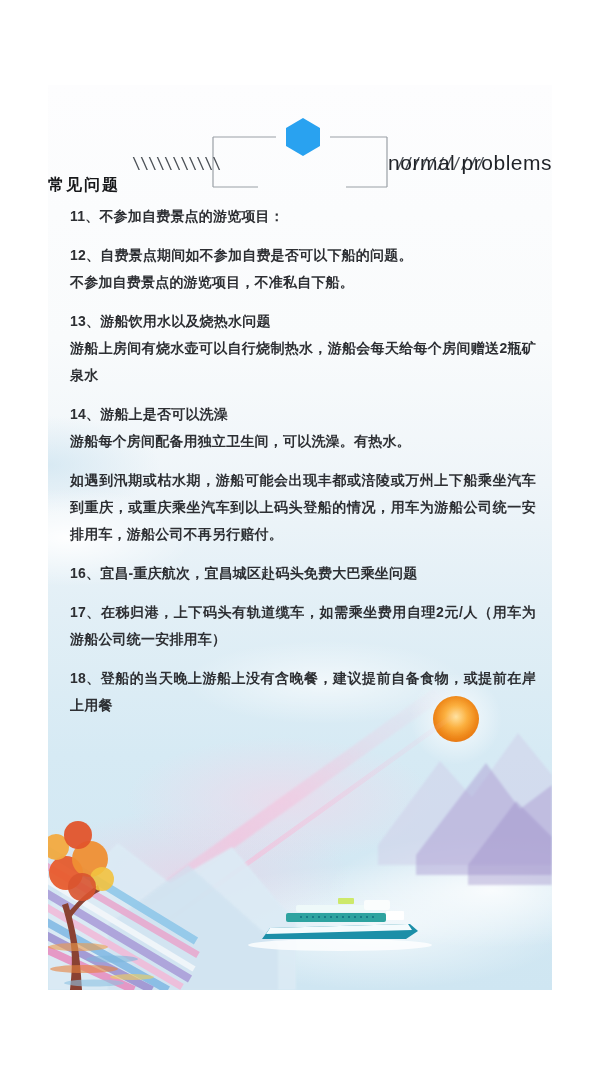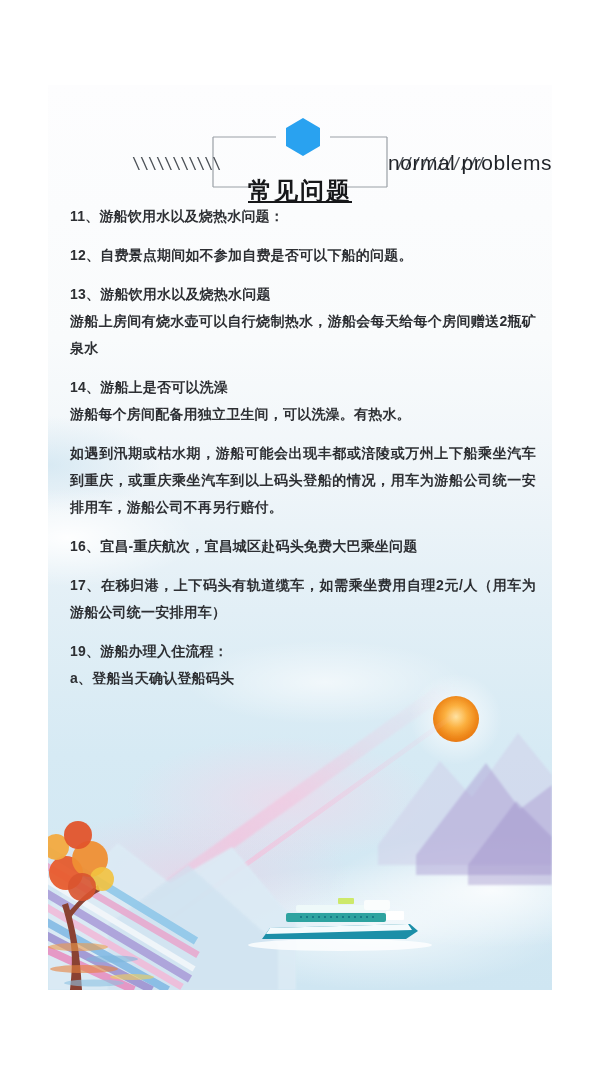--- a/index.html
+++ b/index.html
@@ -24,22 +24,22 @@
   .hdr{position:absolute;left:0;top:0;width:504px;height:130px;z-index:2;}
   .hexagon{
     position:absolute;left:238px;top:33px;width:34px;height:38px;background:#29a2f0;
     clip-path:polygon(50% 0%,100% 26%,100% 74%,50% 100%,0% 74%,0% 26%);
   }
   .title-en{
     position:absolute;left:0;top:66px;width:504px;text-align:right;
     font-size:21px;color:#1f2227;letter-spacing:.5px;font-weight:500;
   }
   .title-zh{
-    position:absolute;left:0;top:90px;width:504px;text-align:center;
-    font-size:24px;color:#17181a;letter-spacing:2px;font-weight:700;text-decoration:underline;
+    position:absolute;left:0;top:90px;width:504px;text-align:left;
+    font-size:16px;color:#17181a;letter-spacing:2px;font-weight:700;
   }
   .slashes{
     position:absolute;top:70px;font-size:15px;color:#4a4f55;letter-spacing:-1px;
     font-family:"DejaVu Sans Mono","Liberation Mono",monospace;
   }
   .slashes.left{left:84px;}
   .slashes.right{left:348px;}
   
   .content{position:absolute;left:22px;top:118px;width:466px;z-index:2;color:#2d2f33;}
   .line{margin:0;font-size:14px;line-height:27px;text-align:justify;font-weight:600;
@@ -155,25 +155,26 @@
     <div class="hexagon"></div>
     <div class="slashes left">\\\\\\\\\\\</div>
     <div class="slashes right">///////////</div>
     <div class="title-en">normal problems</div>
     <div class="title-zh">常见问题</div>
   </div>
 
   <div class="content">
 
     <section class="faq-item">
-      <p class="line"><span>11、</span><span>游船饮用水以及烧热水问题：</span></p>
+      <p class="line"><span>11、</span><span>不参加自费景点的游览项目：</span></p>
     </section>
 
     <section class="faq-item">
       <p class="line"><span>12、</span><span>自费景点期间如不参加自费是否可以下船的问题。</span></p>
+      <p class="line">不参加自费景点的游览项目，不准私自下船。</p>
     </section>
 
     <section class="faq-item">
       <p class="line"><span>13、</span><span>游船饮用水以及烧热水问题</span></p>
       <p class="line">游船上房间有烧水壶可以自行烧制热水，游船会每天给每个房间赠送2瓶矿泉水</p>
     </section>
 
     <section class="faq-item">
       <p class="line"><span>14、</span><span>游船上是否可以洗澡</span></p>
       <p class="line">游船每个房间配备用独立卫生间，可以洗澡。有热水。</p>
@@ -185,21 +186,20 @@
 
     <section class="faq-item">
       <p class="line"><span>16、</span><span>宜昌-重庆航次，宜昌城区赴码头免费大巴乘坐问题</span></p>
     </section>
 
     <section class="faq-item">
       <p class="line"><span>17、</span><span>在秭归港，上下码头有轨道缆车，如需乘坐费用自理2元/人（用车为游船公司统一安排用车）</span></p>
 
     </section>
 
-
-    <section class="faq-item">
-      <p class="line"><span>19、</span><span>游船办理入住流程：</span></p>
-      <p class="line">a、登船当天确认登船码头</p>
-
-    </section>
+    <section class="faq-item">
+      <p class="line"><span>18、</span><span>登船的当天晚上游船上没有含晚餐，建议提前自备食物，或提前在岸上用餐</span></p>
+
+    </section>
+
 
   </div>
 </div>
 
 </body></html>

